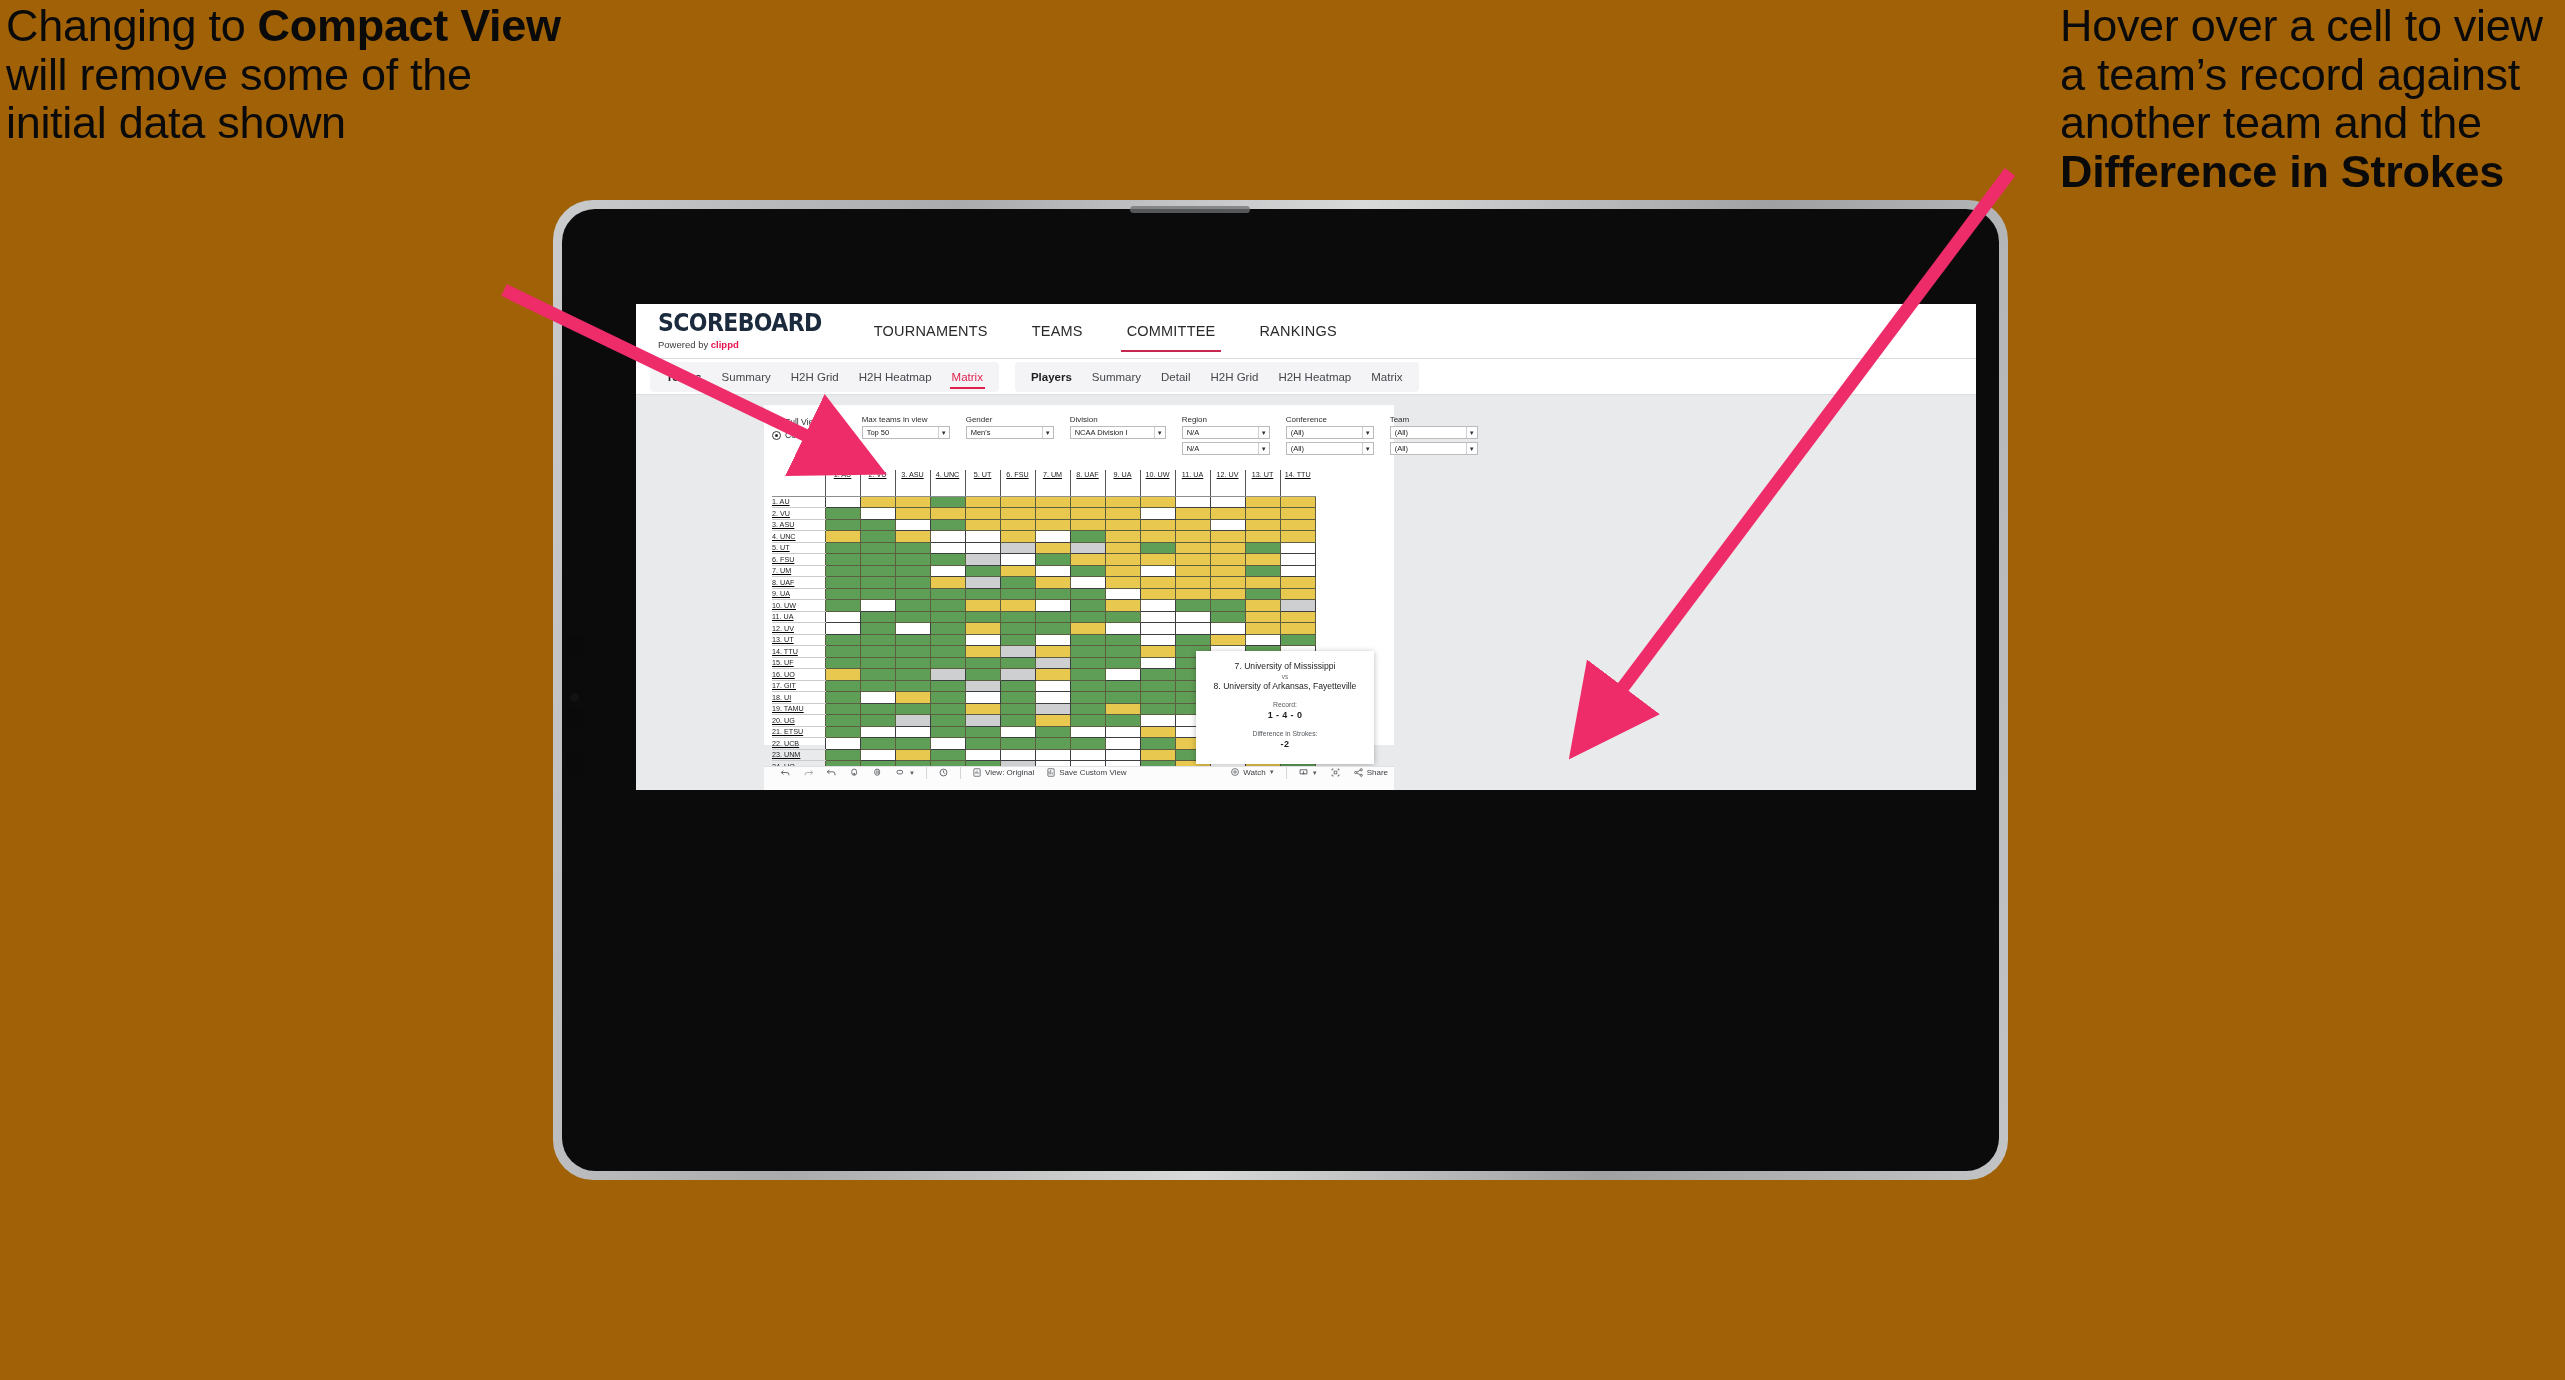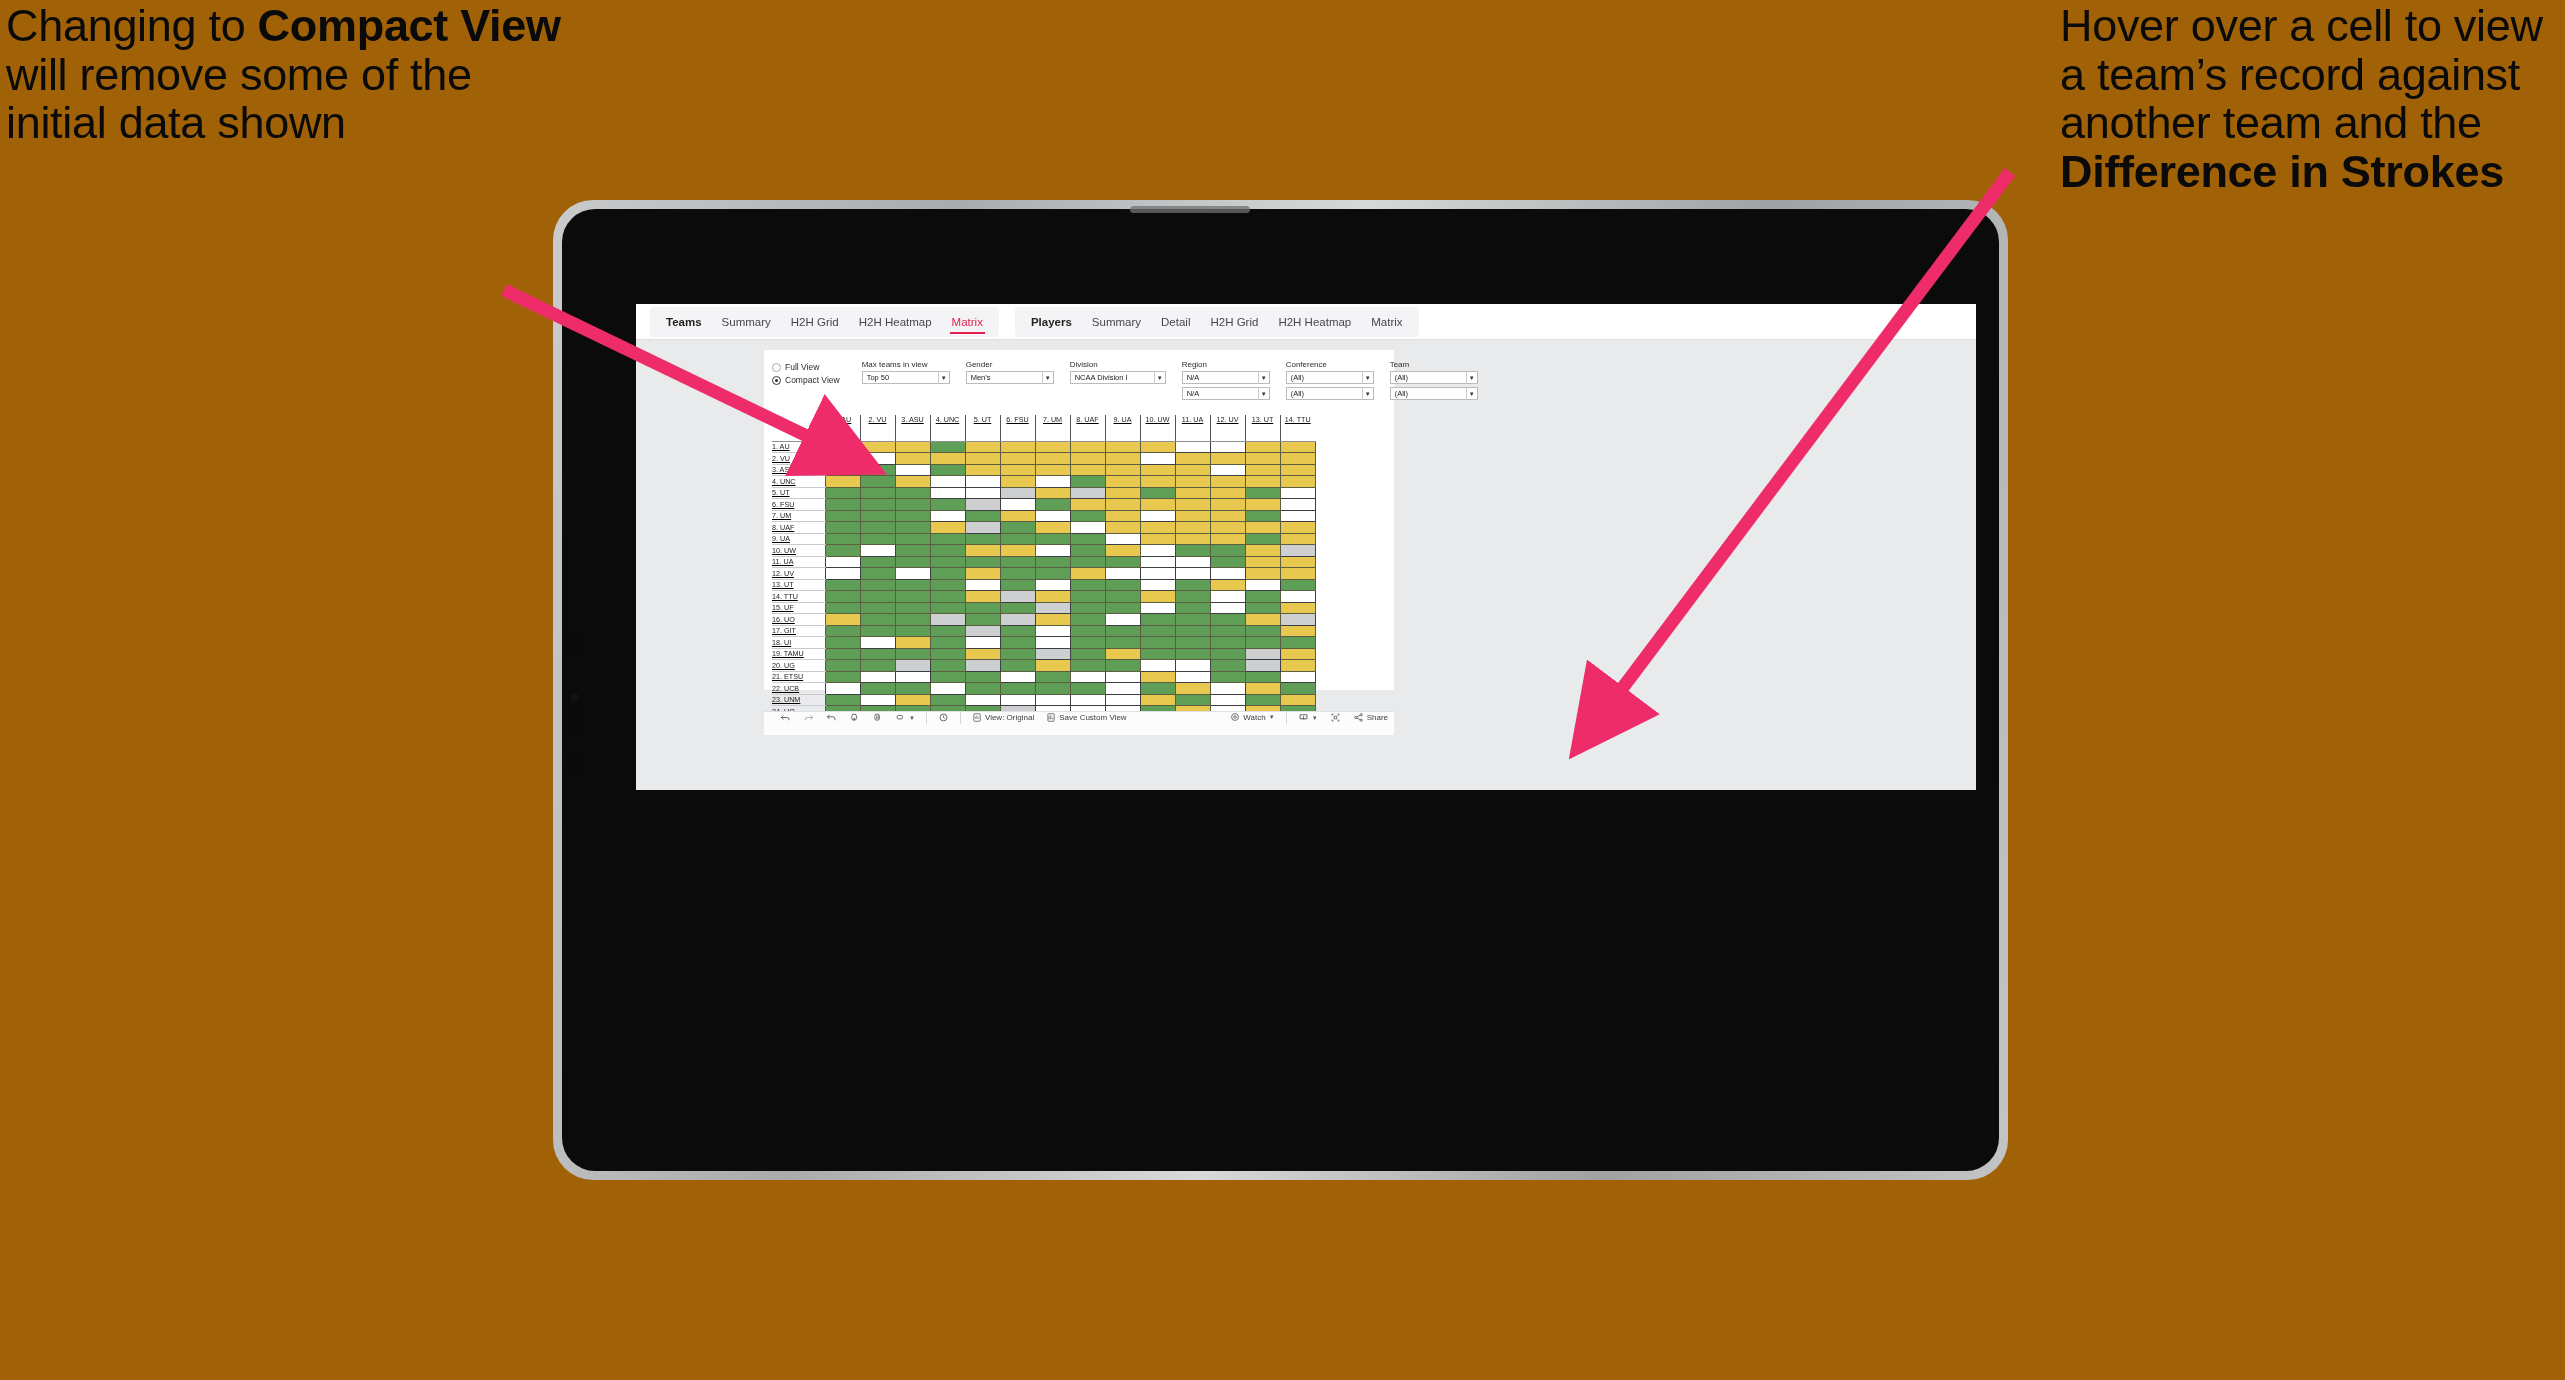--- a/index.html
+++ b/index.html
@@ -208,20 +208,32 @@
     <div class="device-bezel"></div>
   </div>
   <div id="top-speaker"></div>
   <div class="btn-side" id="side-btn-1"></div>
   <div class="btn-side" id="side-cam"></div>
   <div class="btn-side" id="side-btn-2"></div>
   <div class="btn-side" id="side-btn-3"></div>
 
   <div class="device-screen">
 
+    <div class="app-header">
+      <div class="logo-wrap">
+        <div class="logo-main">SCOREBOARD</div>
+        <div class="logo-sub"><span>Powered by </span><em>clippd</em></div>
+      </div>
+      <div class="topnav">
+        <div class="topnav-item">TOURNAMENTS</div>
+        <div class="topnav-item">TEAMS</div>
+        <div class="topnav-item active">COMMITTEE</div>
+        <div class="topnav-item">RANKINGS</div>
+      </div>
+    </div>
 
     <div class="subnav">
       <div class="subnav-group">
         <div class="subnav-item head">Teams</div>
         <div class="subnav-item">Summary</div>
         <div class="subnav-item">H2H Grid</div>
         <div class="subnav-item">H2H Heatmap</div>
         <div class="subnav-item sel">Matrix</div>
       </div>
       <div class="subnav-gap"></div>
@@ -754,20 +766,29 @@
                   <td class="cell w"></td>
                   <td class="cell w"></td>
                   <td class="cell w"></td>
                   <td class="cell w"></td>
                   <td class="cell w"></td>
                   <td class="cell w"></td>
                 </tr>
               </tbody>
           </table>
 
+          <div class="tooltip">
+            <div class="tt-team">7. University of Mississippi</div>
+            <div class="tt-vs">vs</div>
+            <div class="tt-team">8. University of Arkansas, Fayetteville</div>
+            <div class="tt-lbl">Record:</div>
+            <div class="tt-val">1 - 4 - 0</div>
+            <div class="tt-lbl">Difference in Strokes:</div>
+            <div class="tt-val">-2</div>
+          </div>
         </div>
       </div>
 
       <div class="toolbar">
         <div class="tb">
           <svg width="11" height="11" viewBox="0 0 16 16">
               <path d="M5 5 L2 8 L5 11 M2 8 H10 a3 3 0 0 1 3 3 v1" fill="none" stroke="#4a4d52" stroke-width="1.2"></path>
             </svg>
         </div>
         <div class="tb">

